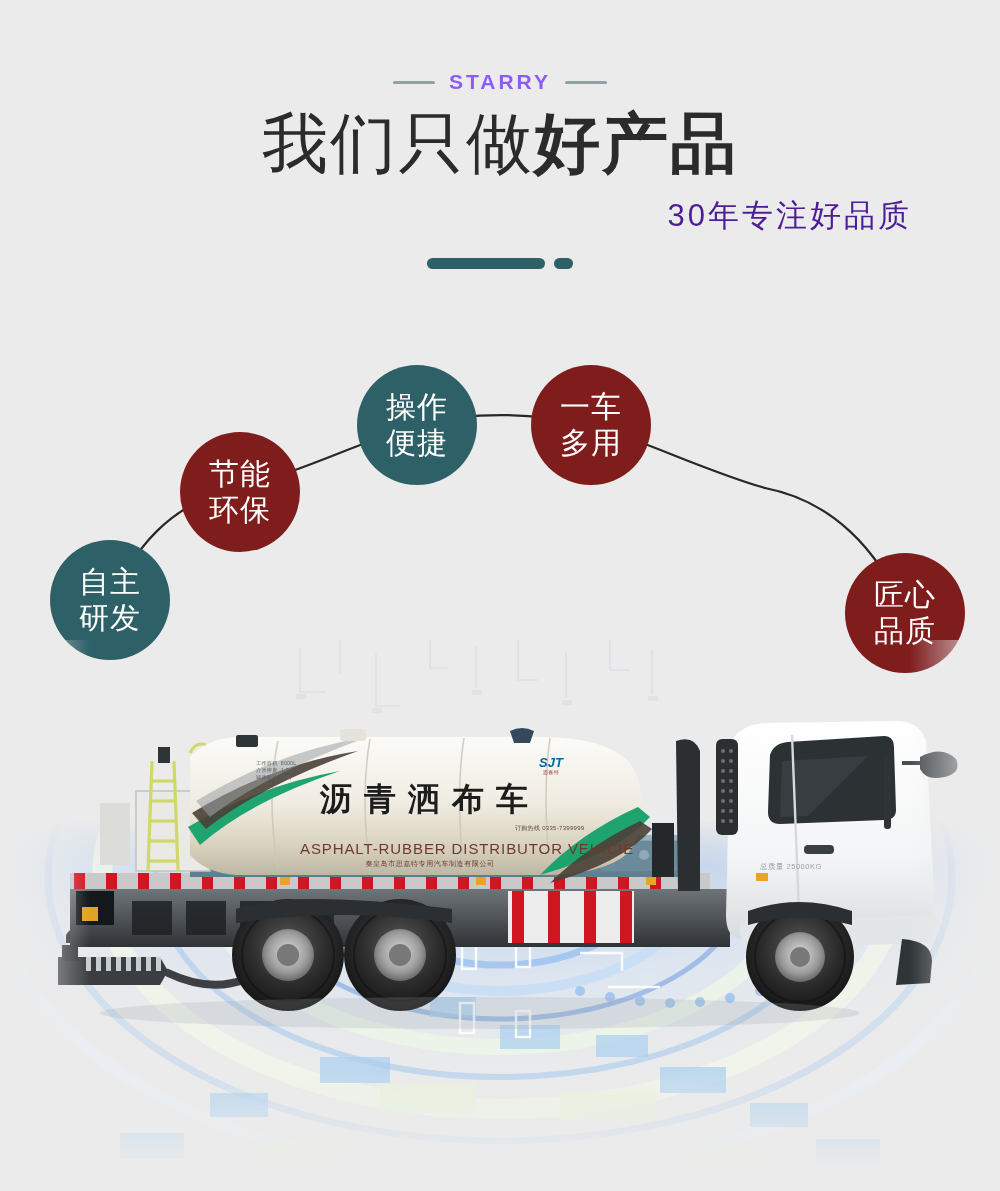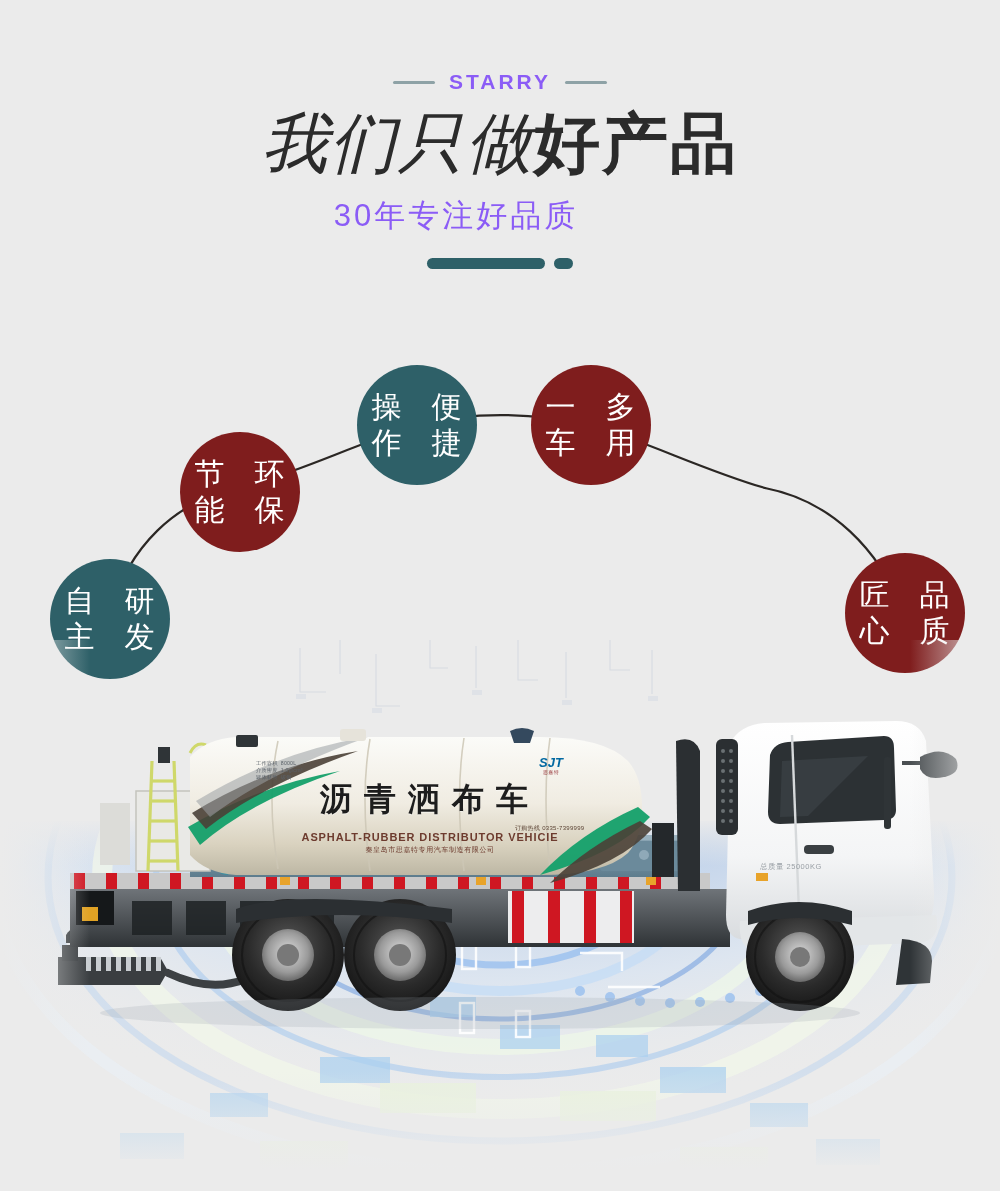--- a/index.html
+++ b/index.html
@@ -20,53 +20,53 @@
   .brand-name {
     font-size:21px; font-weight:bold; letter-spacing:3px; color:#8b5cf6;
   }
 
   
   .headline {
     position:absolute; top:104px; left:0; width:1000px; text-align:center;
     font-size:66px; line-height:78px; color:#2b2b2b; letter-spacing:2px;
     white-space:nowrap;
   }
-  .headline .light { font-weight:400;font-style:italic; }
+  .headline .light { font-weight:400; }
   .headline .heavy { font-weight:bold; }
 
   .subhead {
-    position:absolute; top:196px; left:0; width:912px; text-align:center;
-    font-size:31px; line-height:40px; color:#8b5cf6; letter-spacing:3px;
+    position:absolute; top:196px; left:0; width:912px; text-align:right;
+    font-size:31px; line-height:40px; color:#4c1d95; letter-spacing:3px;
   }
 
   
   .divider {
     position:absolute; top:258px; left:0; width:1000px;
     display:flex; align-items:center; justify-content:center; gap:9px;
   }
   .divider-bar { width:118px; height:11px; border-radius:6px; background:#2e6068; }
   .divider-dot { width:19px; height:11px; border-radius:6px; background:#2e6068; }
 
   
   .arc-wrap { position:absolute; top:340px; left:0; width:1000px; height:340px; }
   .arc-svg { position:absolute; top:0; left:0; width:1000px; height:340px; }
 
   .bubble {
     position:absolute; border-radius:50%;
-    display:flex; flex-direction:row;
+    display:flex; flex-direction:column;
     align-items:center; justify-content:center;
     color:#ffffff; text-align:center;
     font-size:30px; line-height:36px; letter-spacing:1px;
   }
   .bubble.teal { background:#2e6068; }
   .bubble.gray { background:#7f1d1d; }
   .bubble span { display:block; }
 
   
-  .b0 { left:50px;  top:219px; width:120px; height:120px; }
+  .b0 { left:50px;  top:200px; width:120px; height:120px; }
   .b1 { left:180px; top:92px;  width:120px; height:120px; }
   .b2 { left:357px; top:25px;  width:120px; height:120px; }
   .b3 { left:531px; top:25px;  width:120px; height:120px; }
   .b4 { left:705px; top:88px;  width:120px; height:120px; }
   .b5 { left:845px; top:213px; width:120px; height:120px; }
 
   
   .stage { position:absolute; top:640px; left:0; width:1000px; height:551px; overflow:hidden; }
 
   
@@ -97,21 +97,21 @@
   
   .tank-text {
     position:absolute; left:300px; top:138px; width:260px;
     text-align:center; pointer-events:none;
   }
   .tank-cn {
     font-size:32px; font-weight:bold; color:#1d1d1d; letter-spacing:12px;
     text-shadow:0 1px 0 rgba(255,255,255,.45);
   }
   .tank-en {
-    margin-top:9px; font-size:11px; font-weight:bold; color:#6d3b2e;
+    margin-top:18px; font-size:15px; font-weight:normal; color:#6d3b2e;
     letter-spacing:.9px; white-space:nowrap;
   }
   .tank-sub {
     margin-top:2px; font-size:7px; color:#6d3b2e; letter-spacing:.6px;
     white-space:nowrap;
   }
   .tank-spec {
     position:absolute; left:256px; top:120px;
     font-size:5.2px; line-height:7px; color:#5a6168; letter-spacing:.2px;
   }

